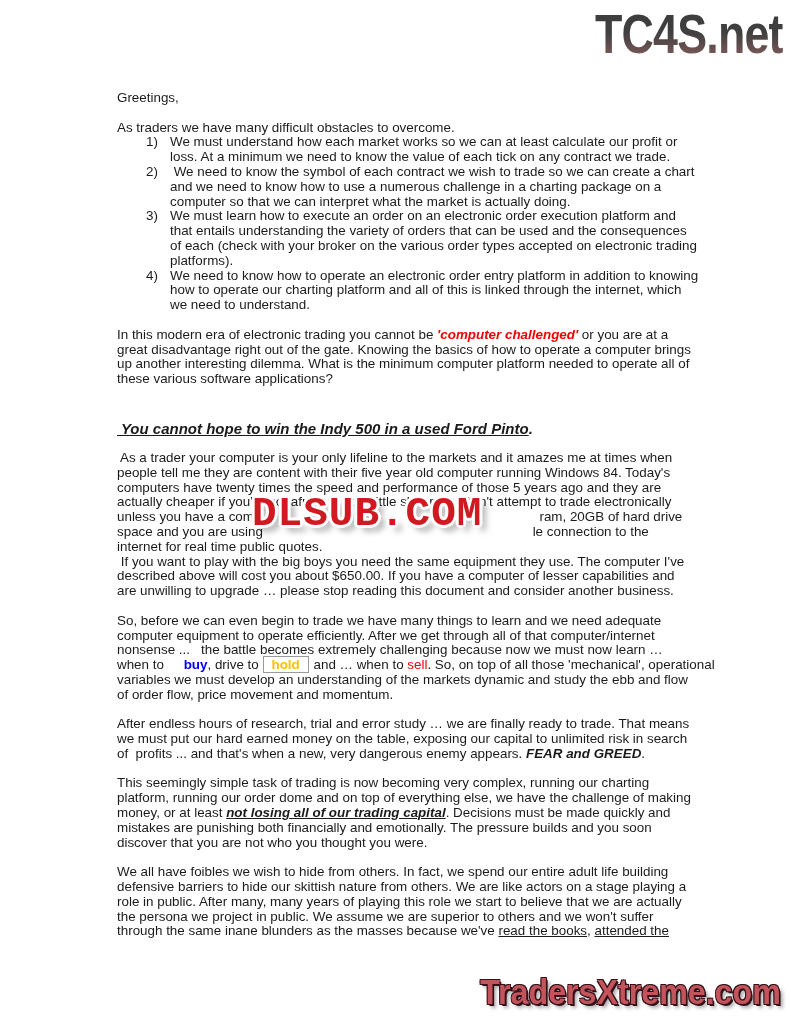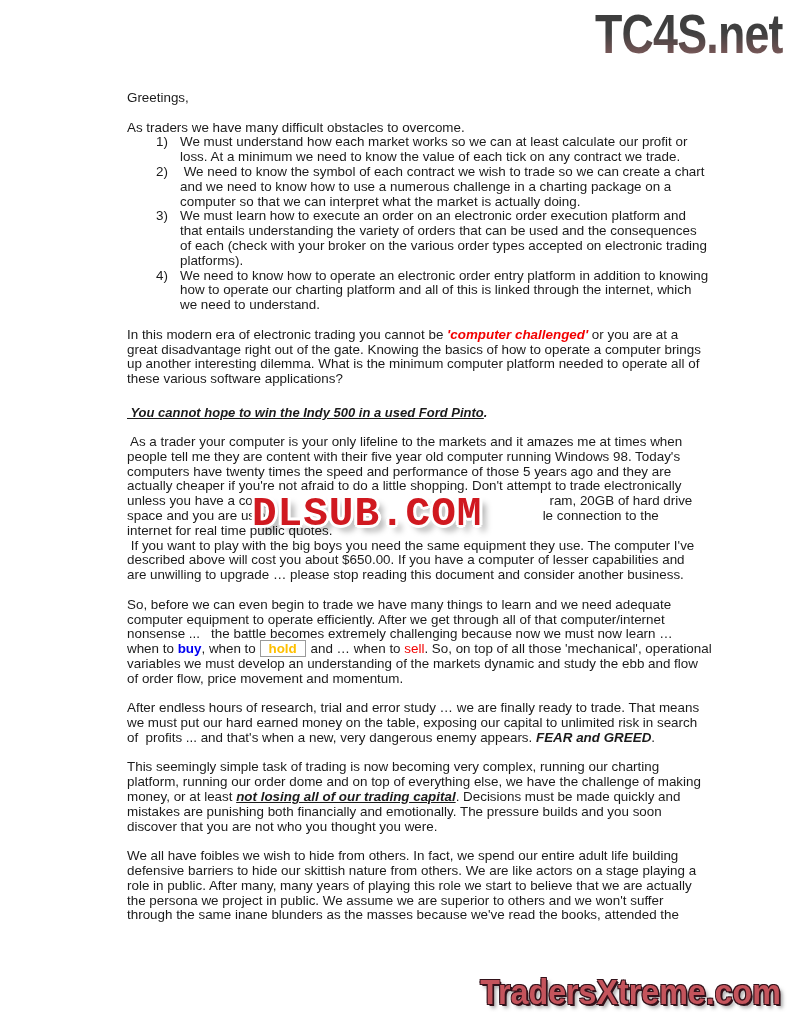--- a/index.html
+++ b/index.html
@@ -1,36 +1,36 @@
 <!DOCTYPE html>
 <html style="--body-text: #1b1b1b; --emphasis-red: #f20000; --buy-blue: #0000f2; --hold-gold: #ffc000; --sell-red: #f20000; --dlsub-red: #d01920; --tc4s-dark: #3c3c3c; --tc4s-fade: #96706f; --tradersxtreme-pink: #c4545c; --tradersxtreme-outline: #33121a;"><head>
 <meta charset="utf-8">
 <style>
   html,body{margin:0;padding:0;background:#ffffff;}
   .page{
     position:relative;width:791px;height:1024px;background:#fff;overflow:hidden;
     font-family:"Liberation Sans","DejaVu Sans",sans-serif;color:#1b1b1b;
   }
   
-  .doc{position:absolute;left:127px;top:91px;width:660px;font-size:13.4px;line-height:14.8px;}
+  .doc{position:absolute;left:117px;top:91px;width:660px;font-size:13.4px;line-height:14.8px;}
   .line{white-space:pre;}
   .block{margin-top:14.8px;}
   .block:first-child{margin-top:0;}
-  .block.heading{margin-top:18px;font-size:13px;line-height:15.2px;}
+  .block.heading{margin-top:34px;font-size:15px;line-height:15.2px;}
   .list-row{display:flex;}
   .list-num{flex:none;width:24px;margin-left:29px;}
   .list-text{flex:none;}
   
   .red-bi{color:var(--emphasis-red,#f20000);font-weight:bold;font-style:italic;}
   .bi{font-weight:bold;font-style:italic;}
   .bi-u{font-weight:bold;font-style:italic;text-decoration:underline;}
-  .b-blue{color:var(--buy-blue,#0000f2);font-weight:bold;}
+  .b-blue{color:var(--buy-blue,#0000f2);font-weight:bold;margin-left:16px;}
   .b-red{color:var(--sell-red,#f20000);font-weight:normal;}
   .b-goldbox{color:var(--hold-gold,#ffc000);font-weight:bold;border:1px solid #9a9a9a;padding:0 8px;margin-right:1px;}
-  .u{}
+  .u{text-decoration:underline;}
   .gap1{display:inline-block;width:278px;}
   .gap2{display:inline-block;width:266px;}
   
   .logo-top{
     position:absolute;top:6px;right:8px;line-height:1;
     font-family:"Liberation Sans",sans-serif;font-weight:bold;font-size:56px;letter-spacing:-1px;
     transform:scaleX(.80);transform-origin:100% 0;
     background:linear-gradient(180deg,var(--tc4s-dark,#3c3c3c) 0%,#404040 48%,#6e5353 80%,var(--tc4s-fade,#96706f) 100%);
     -webkit-background-clip:text;background-clip:text;color:transparent;-webkit-text-fill-color:transparent;
   }
@@ -103,35 +103,35 @@
         <div class="line"><span>In this modern era of electronic trading you cannot be </span><span class="red-bi">'computer challenged'</span><span> or you are at a</span></div>
         <div class="line"><span>great disadvantage right out of the gate. Knowing the basics of how to operate a computer brings</span></div>
         <div class="line"><span>up another interesting dilemma. What is the minimum computer platform needed to operate all of</span></div>
         <div class="line"><span>these various software applications?</span></div>
       </div>
       <div class="block heading">
         <div class="line"><span class="bi-u"> You cannot hope to win the Indy 500 in a used Ford Pinto</span><span class="bi">.</span></div>
       </div>
       <div class="block para">
         <div class="line"><span> As a trader your computer is your only lifeline to the markets and it amazes me at times when</span></div>
-        <div class="line"><span>people tell me they are content with their five year old computer running Windows 98. Today's</span></div>
+        <div class="line"><span>people tell me they are content with their five year old computer running Windows 84. Today's</span></div>
         <div class="line"><span>computers have twenty times the speed and performance of those 5 years ago and they are</span></div>
         <div class="line"><span>actually cheaper if you're not afraid to do a little shopping. Don't attempt to trade electronically</span></div>
         <div class="line"><span>unless you have a comp</span><span class="gap1"></span><span>ram, 20GB of hard drive</span></div>
         <div class="line"><span>space and you are using </span><span class="gap2"></span><span>le connection to the</span></div>
         <div class="line"><span>internet for real time public quotes.</span></div>
         <div class="line"><span> If you want to play with the big boys you need the same equipment they use. The computer I've</span></div>
         <div class="line"><span>described above will cost you about $650.00. If you have a computer of lesser capabilities and</span></div>
         <div class="line"><span>are unwilling to upgrade … please stop reading this document and consider another business.</span></div>
       </div>
       <div class="block para">
         <div class="line"><span>So, before we can even begin to trade we have many things to learn and we need adequate</span></div>
         <div class="line"><span>computer equipment to operate efficiently. After we get through all of that computer/internet</span></div>
         <div class="line"><span>nonsense ...   the battle becomes extremely challenging because now we must now learn …</span></div>
-        <div class="line"><span>when to </span><span class="b-blue">buy</span><span>, when to </span><span class="b-goldbox">hold</span><span> and … when to </span><span class="b-red">sell</span><span>. So, on top of all those 'mechanical', operational</span></div>
+        <div class="line"><span>when to </span><span class="b-blue">buy</span><span>, drive to </span><span class="b-goldbox">hold</span><span> and … when to </span><span class="b-red">sell</span><span>. So, on top of all those 'mechanical', operational</span></div>
         <div class="line"><span>variables we must develop an understanding of the markets dynamic and study the ebb and flow</span></div>
         <div class="line"><span>of order flow, price movement and momentum.</span></div>
       </div>
       <div class="block para">
         <div class="line"><span>After endless hours of research, trial and error study … we are finally ready to trade. That means</span></div>
         <div class="line"><span>we must put our hard earned money on the table, exposing our capital to unlimited risk in search</span></div>
         <div class="line"><span>of  profits ... and that's when a new, very dangerous enemy appears. </span><span class="bi">FEAR and GREED</span><span>.</span></div>
       </div>
       <div class="block para">
         <div class="line"><span>This seemingly simple task of trading is now becoming very complex, running our charting</span></div>

